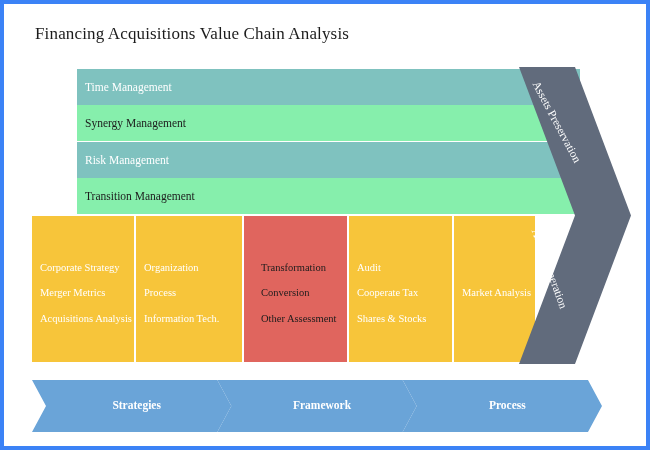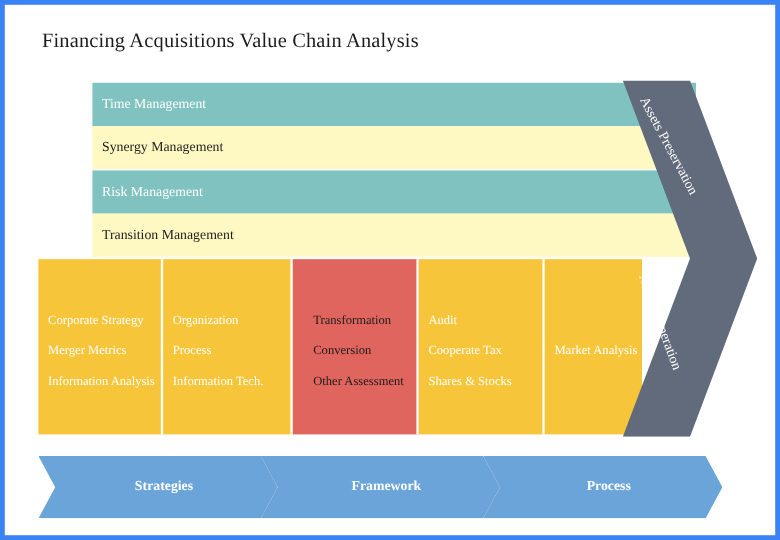--- a/index.html
+++ b/index.html
@@ -38,21 +38,21 @@
     align-items: center;
     margin-left: 45px;
   }
   .band .band-label {
     padding-left: 8px;
     font-size: 11.5px;
     white-space: nowrap;
   }
   .band.teal { background: #7fc2bf; }
   .band.teal .band-label { color: #ffffff; }
-  .band.pale { background: #fef9c3; text-align: center; }
+  .band.pale { background: #86efac; text-align: center; }
   .band.pale .band-label { color: #1c1c1c; }
 
   
   #primary-row {
     position: absolute;
     left: 28px; top: 212px;
     width: 503px; height: 146px;
     display: flex;
   }
   .prim-col {
@@ -146,21 +146,21 @@
     </div>
     <div class="band pale" style="top:174px">
       <span class="band-label">Transition Management</span>
     </div>
   </div>
 
   <div id="primary-row">
     <div class="prim-col yellow" style="flex:0 0 104px">
       <div class="item">Corporate Strategy</div>
       <div class="item">Merger Metrics</div>
-      <div class="item">Information Analysis</div>
+      <div class="item">Acquisitions Analysis</div>
     </div>
     <div class="prim-col yellow" style="flex:0 0 108px">
       <div class="item">Organization</div>
       <div class="item">Process</div>
       <div class="item">Information Tech.</div>
     </div>
     <div class="prim-col red" style="flex:0 0 105px">
       <div class="item">Transformation</div>
       <div class="item">Conversion</div>
       <div class="item">Other Assessment</div>

